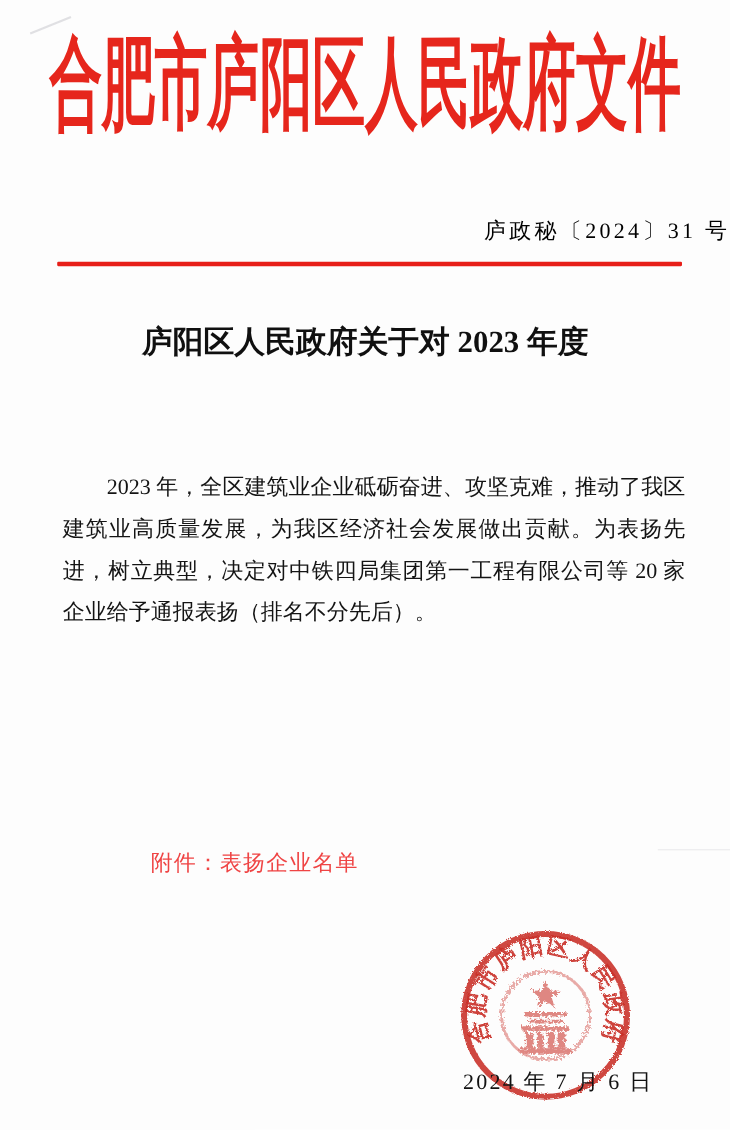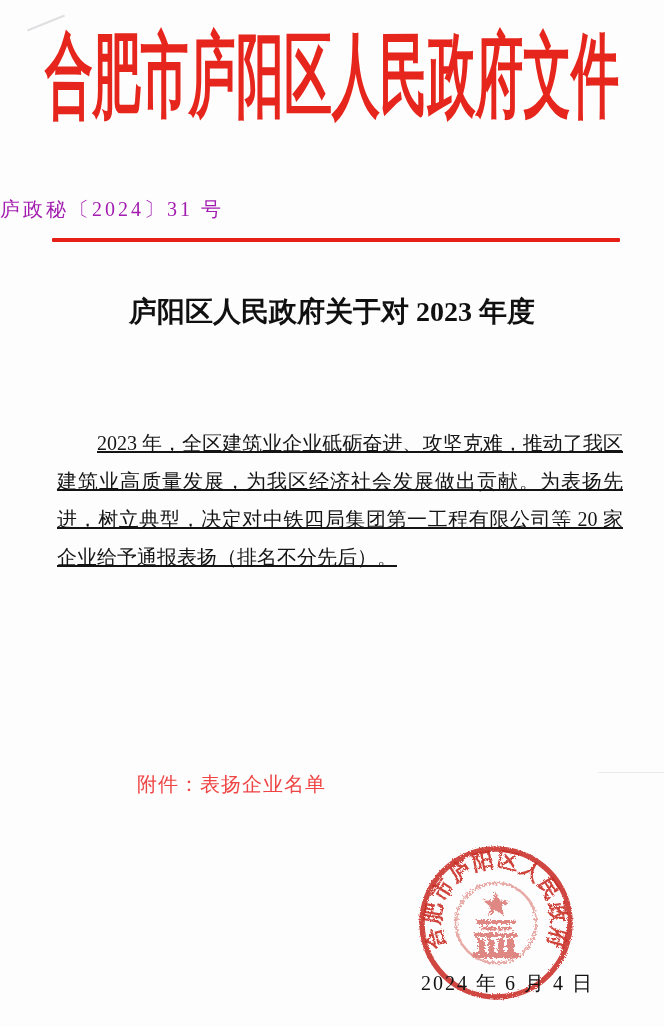--- a/index.html
+++ b/index.html
@@ -28,24 +28,24 @@
     transform: translateX(-50%) scaleX(0.52);
     letter-spacing: 0px;
     line-height: 1.1;
   }
 
   .doc-number {
     position: absolute;
     top: 196px;
     left: 0;
     width: 100%;
-    text-align: left;
+    text-align: right;
     font-size: 20px;
     letter-spacing: 3px;
-    color: #a21caf;
+    color: #000000;
   }
 
   .red-divider {
     position: absolute;
     left: 52px;
     top: 238px;
     width: 568px;
     height: 4px;
     background: #e71f19;
     border-radius: 1px;
@@ -67,21 +67,21 @@
     position: absolute;
     left: 57px;
     top: 424px;
     width: 566px;
     font-size: 20px;
     line-height: 38px;
     text-align: justify;
     color: #141414;
   }
   .body-text p { margin: 0; }
-  .para-indent { text-indent: 2em; text-decoration: underline; }
+  .para-indent { text-indent: 2em; }
   .para-hang { padding-left: 2em; }
 
   .attachment {
     position: absolute;
     left: 137px;
     top: 771px;
     font-size: 20px;
     letter-spacing: 1px;
     color: #ef4444;
   }
@@ -178,15 +178,15 @@
         <rect x="58" y="90" width="44" height="4" rx="1.5" stroke="none"></rect>
         <rect x="62" y="96" width="7" height="14" stroke="none"></rect>
         <rect x="72" y="96" width="6" height="14" stroke="none"></rect>
         <rect x="82" y="96" width="6" height="14" stroke="none"></rect>
         <rect x="91" y="96" width="7" height="14" stroke="none"></rect>
         <rect x="56" y="110" width="48" height="5" rx="2" stroke="none"></rect>
       </g>
     </svg>
   </div>
 
-  <div class="date">2024 年 6 月 4 日</div>
+  <div class="date">2024 年 7 月 6 日</div>
 
 </div>
 
 </body></html>

